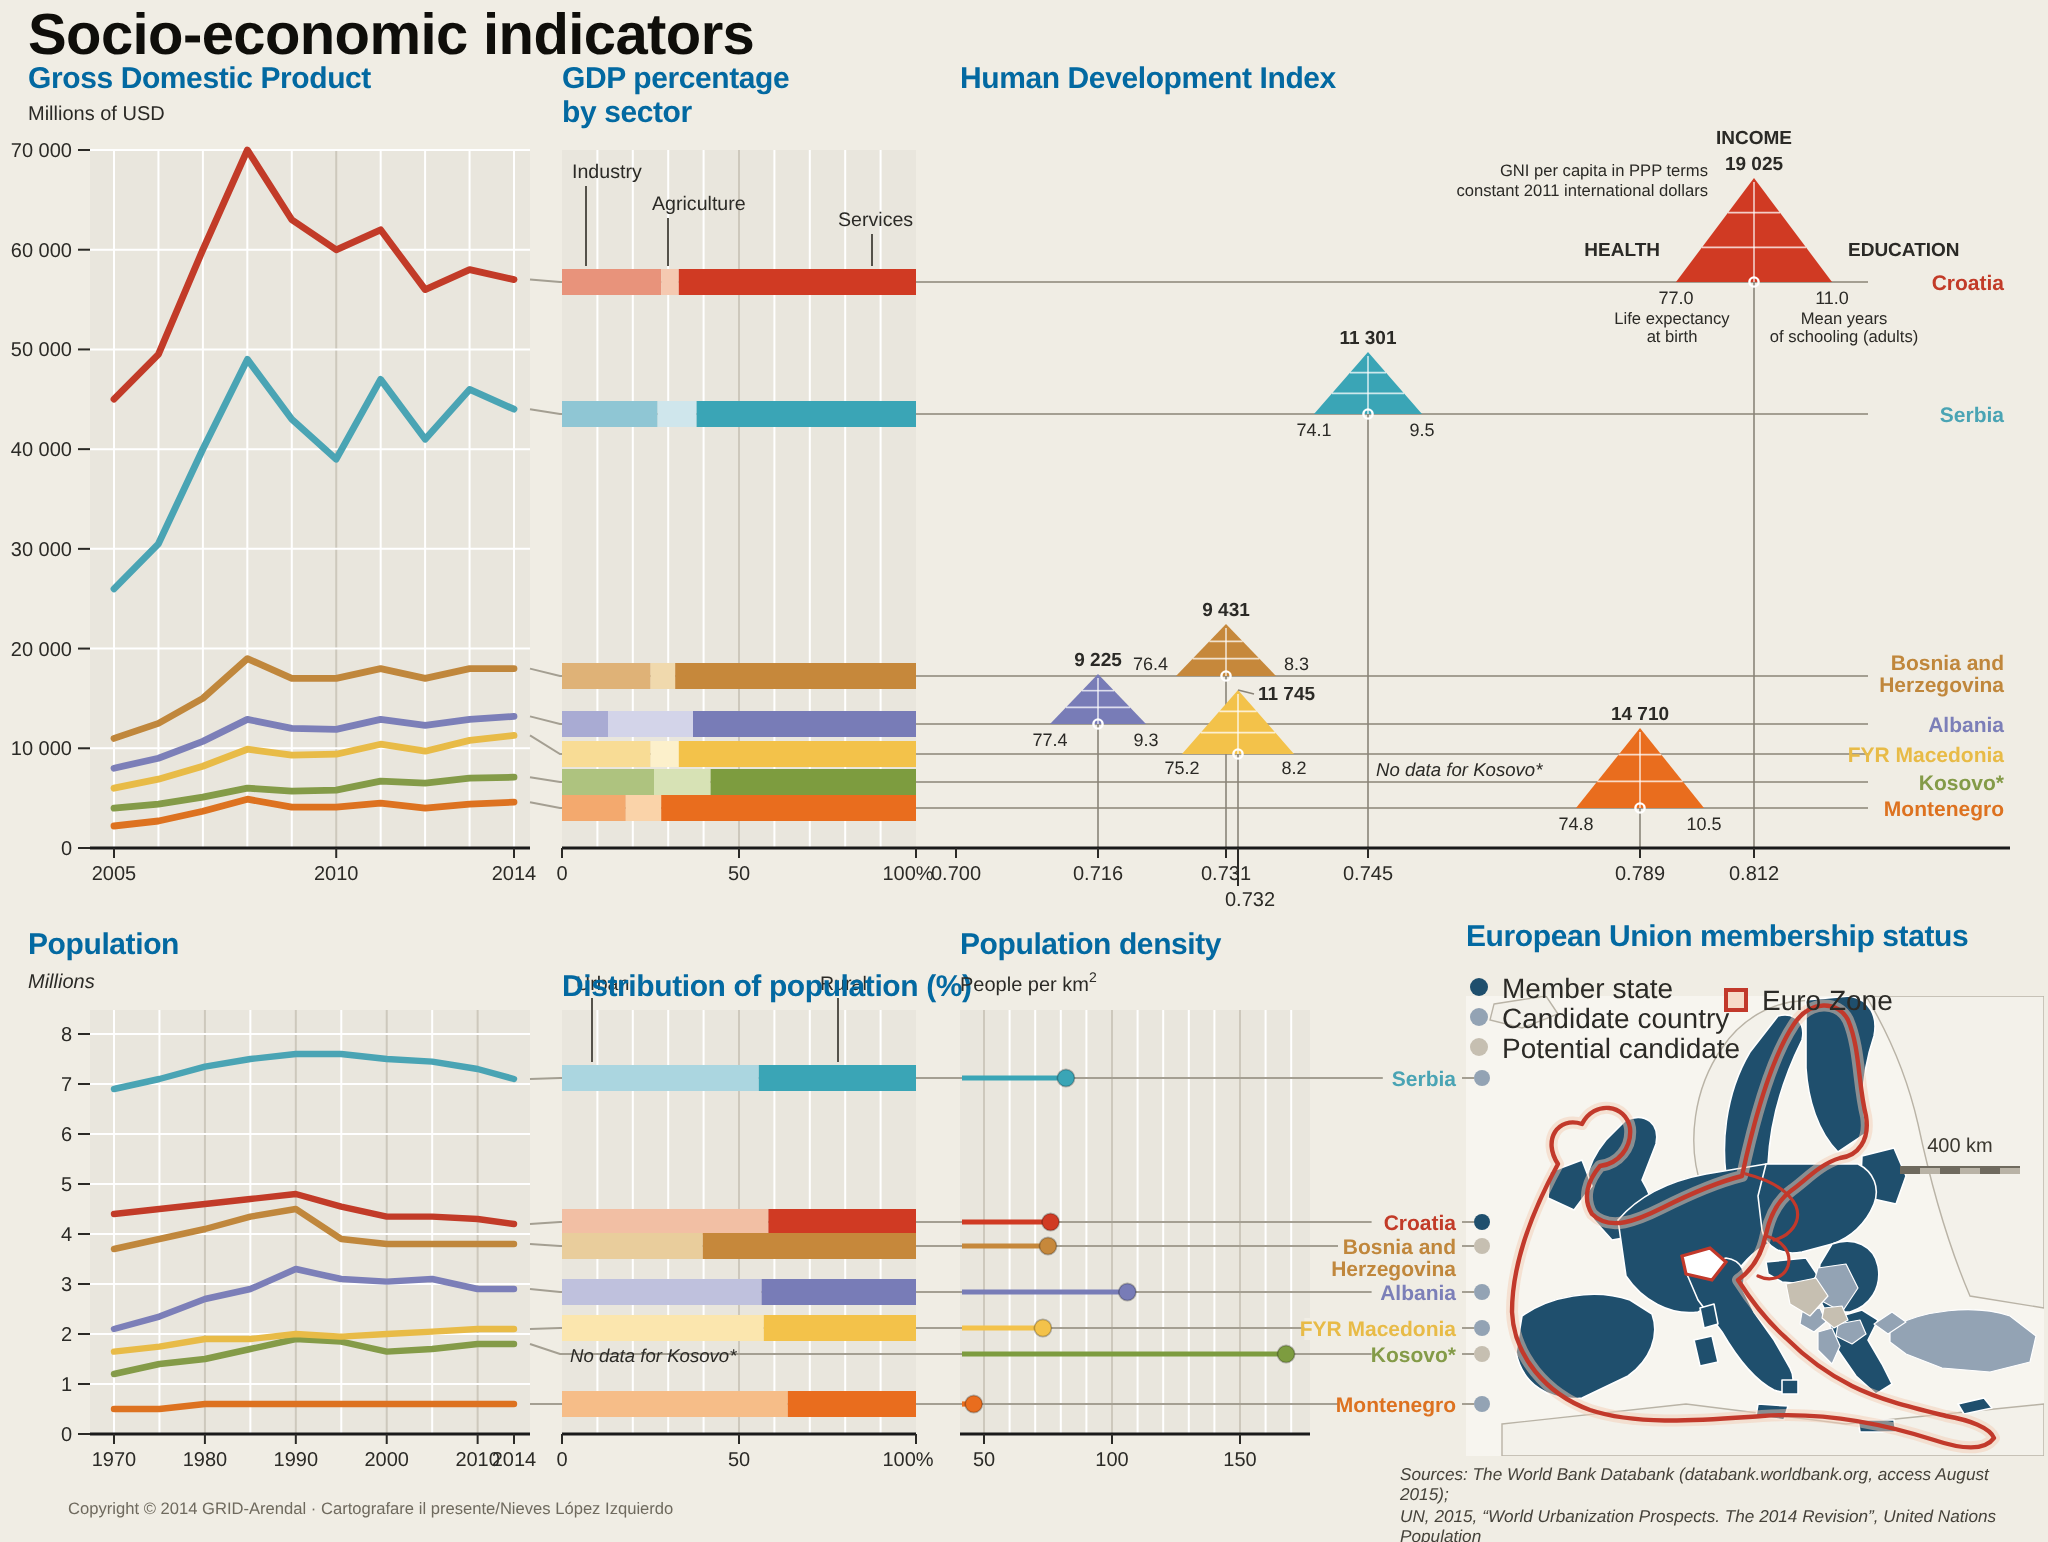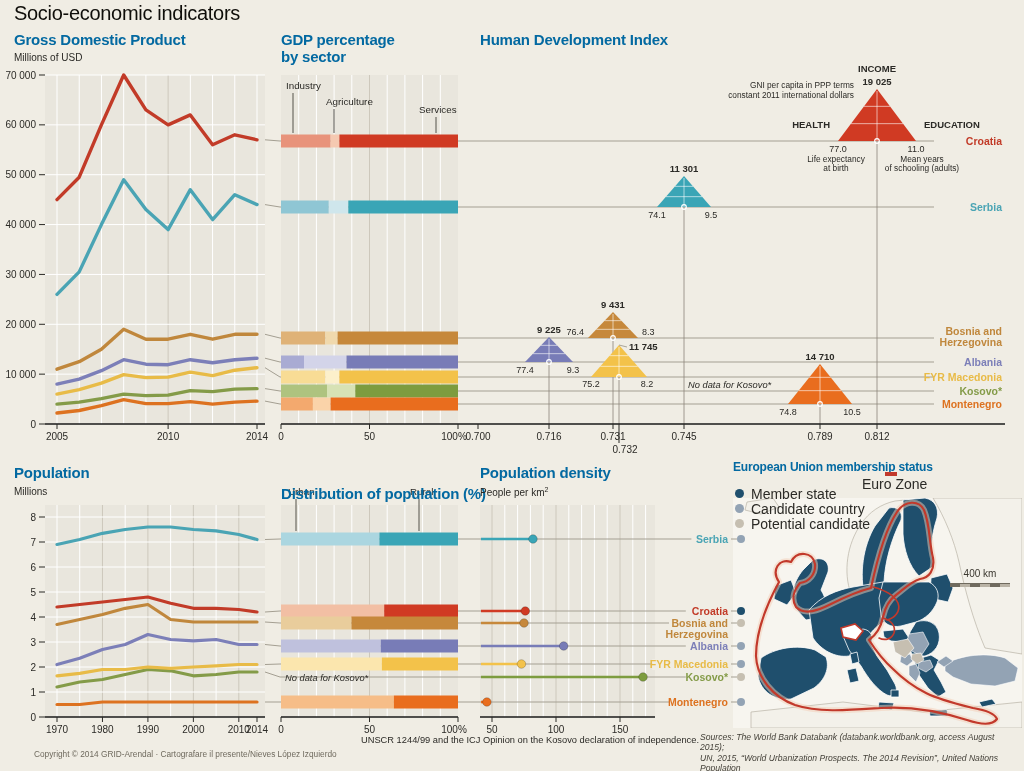--- a/index.html
+++ b/index.html
@@ -3,23 +3,23 @@
 <meta charset="utf-8">
 <style>
   html,body{margin:0;padding:0;background:#d8d5cc;}
   #page{position:relative;width:1024px;height:771px;background:#f0ede4;overflow:hidden;
         font-family:"Liberation Sans","DejaVu Sans",sans-serif;color:#2b2a26;}
   #eu-map{position:absolute;left:733px;top:498px;}
   #chart-layer{position:absolute;left:0;top:0;}
   .abs{position:absolute;}
   .panel-title{font-weight:bold;font-size:15px;color:#0369a1;letter-spacing:-0.2px;}
   .unit{font-size:10px;color:#2b2a26;}
-  #main-title{font-size:20px;font-weight:normal;color:#0f0e0a;letter-spacing:-0.3px;}
+  #main-title{font-size:29px;font-weight:bold;color:#0f0e0a;letter-spacing:-0.3px;}
   #sector-title{white-space:pre-line;line-height:1.15;}
-  #eu-title{font-size:12px;text-align:center;}
+  #eu-title{font-size:15px;text-align:center;}
   .legend-row{display:flex;align-items:center;height:15px;font-size:14px;}
   .legend-dot{width:9px;height:9px;border-radius:50%;margin-right:7px;display:inline-block;}
   .legend-sq{width:8px;height:8px;border:2px solid #c2392b;background:#f6dbc8;margin-right:7px;display:inline-block;}
   .foot{font-size:8.3px;color:#6f6a5e;}
   .footnote{font-size:9.3px;color:#2b2a26;text-align:center;line-height:1.18;}
   .sources{font-size:8.6px;font-style:italic;color:#45423a;line-height:1.2;}
   #scale-label{font-size:10px;color:#3a372f;text-align:center;}
   #scale-bar{height:3px;border-top:1px solid #6f6a5e;background:repeating-linear-gradient(90deg,#6f6a5e 0 10px,#b9b3a6 10px 20px);}
   sup{font-size:7px;}
   svg text{font-family:"Liberation Sans","DejaVu Sans",sans-serif;}
@@ -448,21 +448,21 @@
 
 <div class="abs panel-title" style="left:14px;top:31px;">Gross Domestic Product</div>
 <div class="abs unit" style="left:14px;top:52px;">Millions of USD</div>
 
 <div class="abs panel-title" id="sector-title" style="left:281px;top:31px;">GDP percentage
 by sector</div>
 
 <div class="abs panel-title" style="left:480px;top:31px;">Human Development Index</div>
 
 <div class="abs panel-title" style="left:14px;top:464px;">Population</div>
-<div class="abs unit" style="left:14px;top:486px;">Millions</div>
+<div class="abs unit" style="left:14px;top:486px;font-style:italic;">Millions</div>
 
 <div class="abs panel-title" style="left:281px;top:485px;">Distribution of population (%)</div>
 
 <div class="abs panel-title" style="left:480px;top:464px;">Population density</div>
 <div class="abs unit" style="left:480px;top:486px;"><span>People per km</span><sup>2</sup></div>
 
 <div class="abs panel-title" id="eu-title" style="left:733px;top:460px;">European Union membership status</div>
 
 <div class="abs" style="left:735px;top:486px;">
   <div class="legend-row">
@@ -471,31 +471,30 @@
   </div>
   <div class="legend-row">
     <span class="legend-dot" style="background: rgb(147, 163, 180);"></span>
     <span>Candidate country</span>
   </div>
   <div class="legend-row">
     <span class="legend-dot" style="background: rgb(198, 191, 177);"></span>
     <span>Potential candidate</span>
   </div>
 </div>
-<div class="abs legend-row" style="left:862px;top:472px;flex-direction:column;">
+<div class="abs legend-row" style="left:862px;top:492px;">
   <span class="legend-sq"></span>
   <span>Euro Zone</span>
 </div>
 
 <div class="abs" id="scale-label" style="left:945px;top:568px;width:70px;">400 km</div>
 <div class="abs" id="scale-bar" style="left:950px;top:583px;width:60px;"></div>
 
 <div class="abs foot" style="left:34px;top:749px;">Copyright © 2014 GRID-Arendal  ·  Cartografare il presente/Nieves López Izquierdo</div>
 <div class="abs footnote" style="left:340px;top:735px;width:380px;">
-  <div>UNSCR 1244/99 and the ICJ Opinion on the Kosovo declaration of independence.</div>
 </div>
 <div class="abs sources" style="left:700px;top:732px;width:320px;">
   <div>Sources: The World Bank Databank (databank.worldbank.org, access August 2015);</div>
   <div>UN, 2015, “World Urbanization Prospects. The 2014 Revision”, United Nations Population</div>
 
 </div>
 
 </div>
 
 </body></html>

